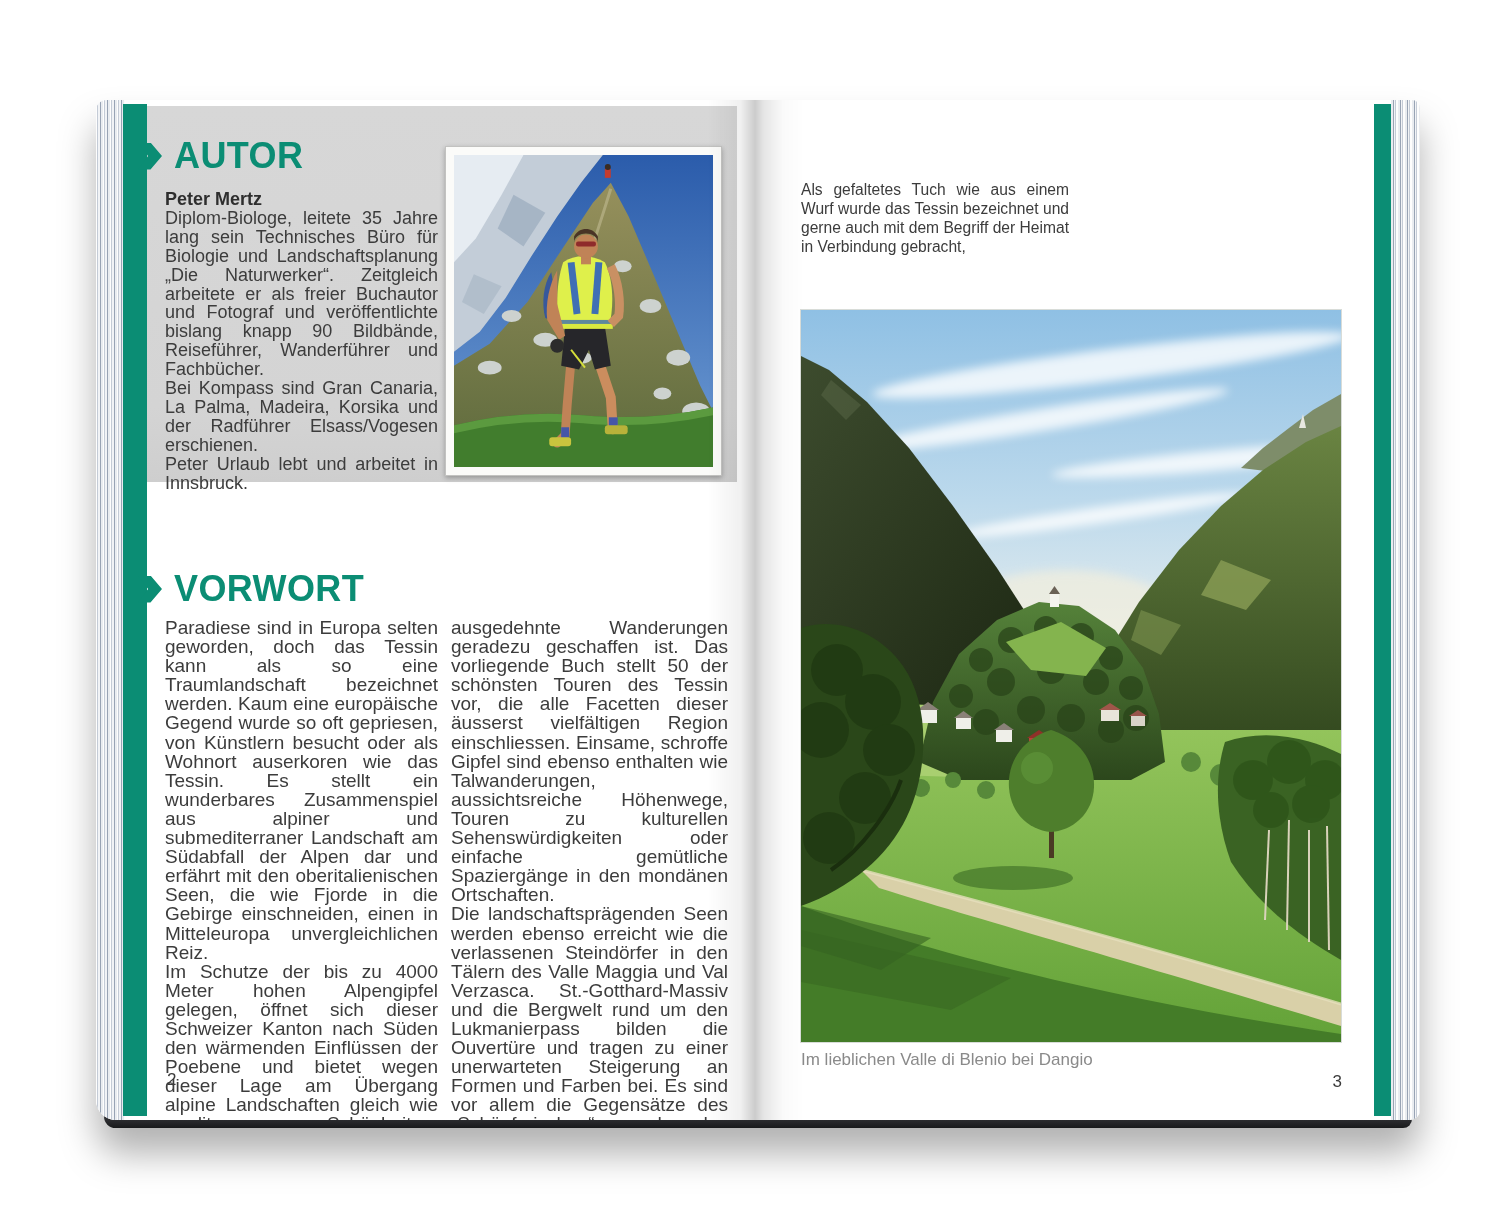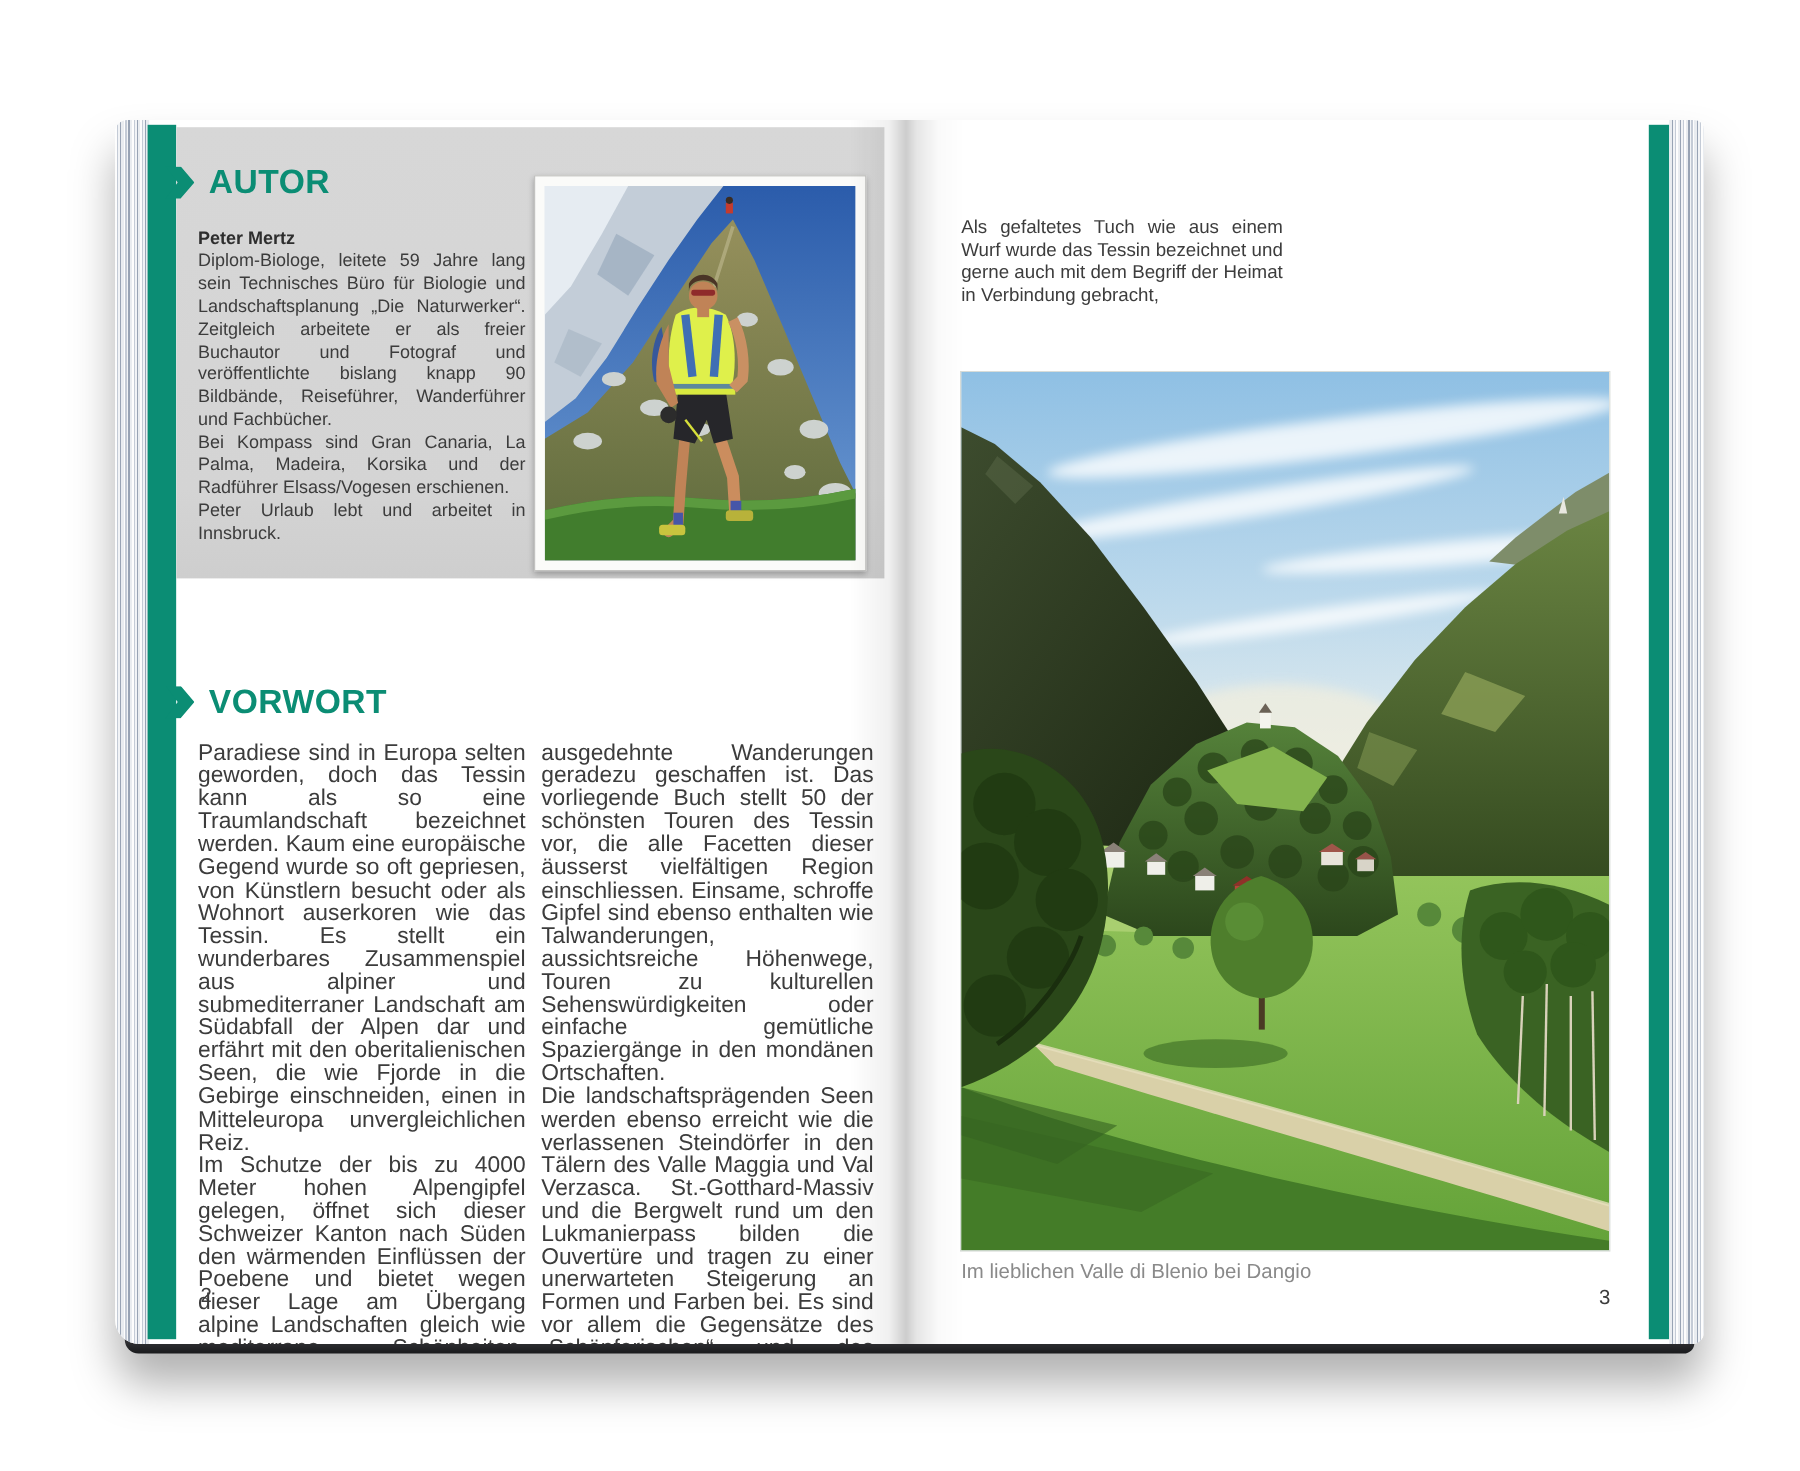--- a/index.html
+++ b/index.html
@@ -46,23 +46,23 @@
     position:absolute;left:0;top:6px;width:590px;height:376px;
     background:linear-gradient(180deg,#d7d7d7 0%,#d4d4d4 80%,#cecece 100%);
   }
   .hrow{position:absolute;display:flex;align-items:center;gap:12px;}
   .autor-box .hrow{left:-9px;top:32px;}
   .arrow{
     width:24px;height:27px;background:var(--accent);flex:0 0 auto;
     clip-path:polygon(0 0,52% 0,100% 50%,52% 100%,0 100%,42% 50%);
   }
   h2{
-    font-size:28px;font-weight:700;color:var(--accent);letter-spacing:.4px;line-height:1;
-  }
-  .bio{position:absolute;left:18px;top:84px;width:273px;font-size:15px;line-height:18.9px;text-align:justify;hyphens:auto;}
+    font-size:36px;font-weight:700;color:var(--accent);letter-spacing:.4px;line-height:1;
+  }
+  .bio{position:absolute;left:18px;top:84px;width:273px;font-size:18px;line-height:18.9px;text-align:justify;hyphens:auto;}
   .bio .lead{font-weight:700;color:#2e2e2e;text-align:left;}
   .bio p{margin:0;}
   .author-photo{
     position:absolute;left:298px;top:40px;width:277px;height:330px;
     background:#fbfbf9;border:1px solid #c2c2c0;box-shadow:0 2px 5px rgba(0,0,0,.28);
     padding:8px;
   }
   .author-photo svg{display:block;width:100%;height:100%;}
   .vorwort-head{left:-9px;top:471px;}
   .col{position:absolute;top:518px;font-size:19px;line-height:19.1px;text-align:justify;hyphens:auto;}
@@ -95,21 +95,21 @@
 
       <div class="page page-left">
 
         <section class="autor-box">
           <div class="hrow">
             <span class="arrow"></span>
             <h2>AUTOR</h2>
           </div>
           <div class="bio">
             <p class="lead">Peter Mertz</p>
-            <p>Diplom-Biologe, leitete 59 Jahre lang sein Technisches Büro für Biologie und Landschaftsplanung „Die Naturwerker“. Zeitgleich arbeitete er als freier Buchautor und Fotograf und veröffentlichte bislang knapp 90 Bildbände, Reiseführer, Wanderführer und Fachbücher.</p>
+            <p>Diplom-Biologe, leitete 35 Jahre lang sein Technisches Büro für Biologie und Landschaftsplanung „Die Naturwerker“. Zeitgleich arbeitete er als freier Buchautor und Fotograf und veröffentlichte bislang knapp 90 Bildbände, Reiseführer, Wanderführer und Fachbücher.</p>
             <p>Bei Kompass sind Gran Canaria, La Palma, Madeira, Korsika und der Radführer Elsass/Vogesen erschienen.</p>
             <p>Peter Urlaub lebt und arbeitet in Innsbruck.</p>
           </div>
 
           <figure class="author-photo">
             <svg viewBox="0 0 261 314" preserveAspectRatio="none" aria-hidden="true">
               <defs>
                 <linearGradient id="asky" x1="0" y1="0" x2="0" y2="1">
                     <stop offset="0" stop-color="#2b5cab"></stop>
                     <stop offset="1" stop-color="#6e9cd4"></stop>

